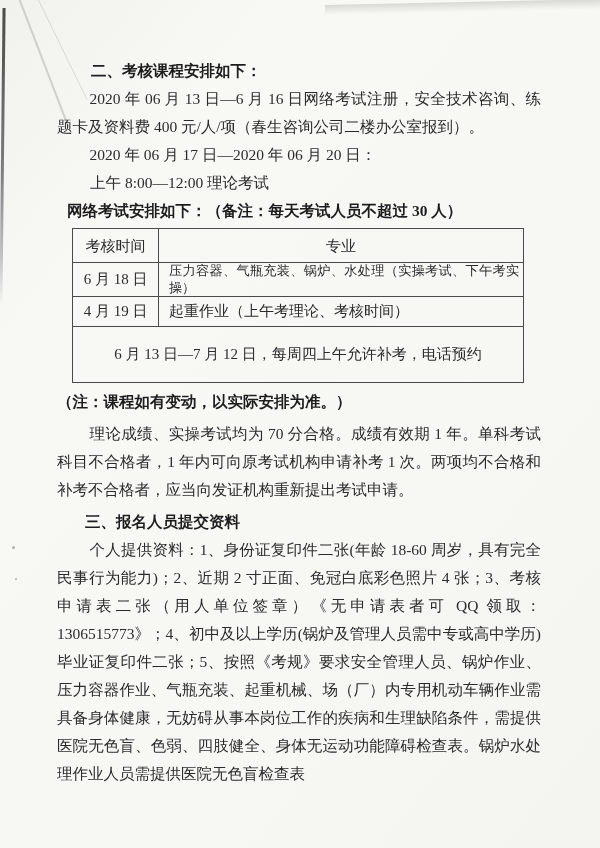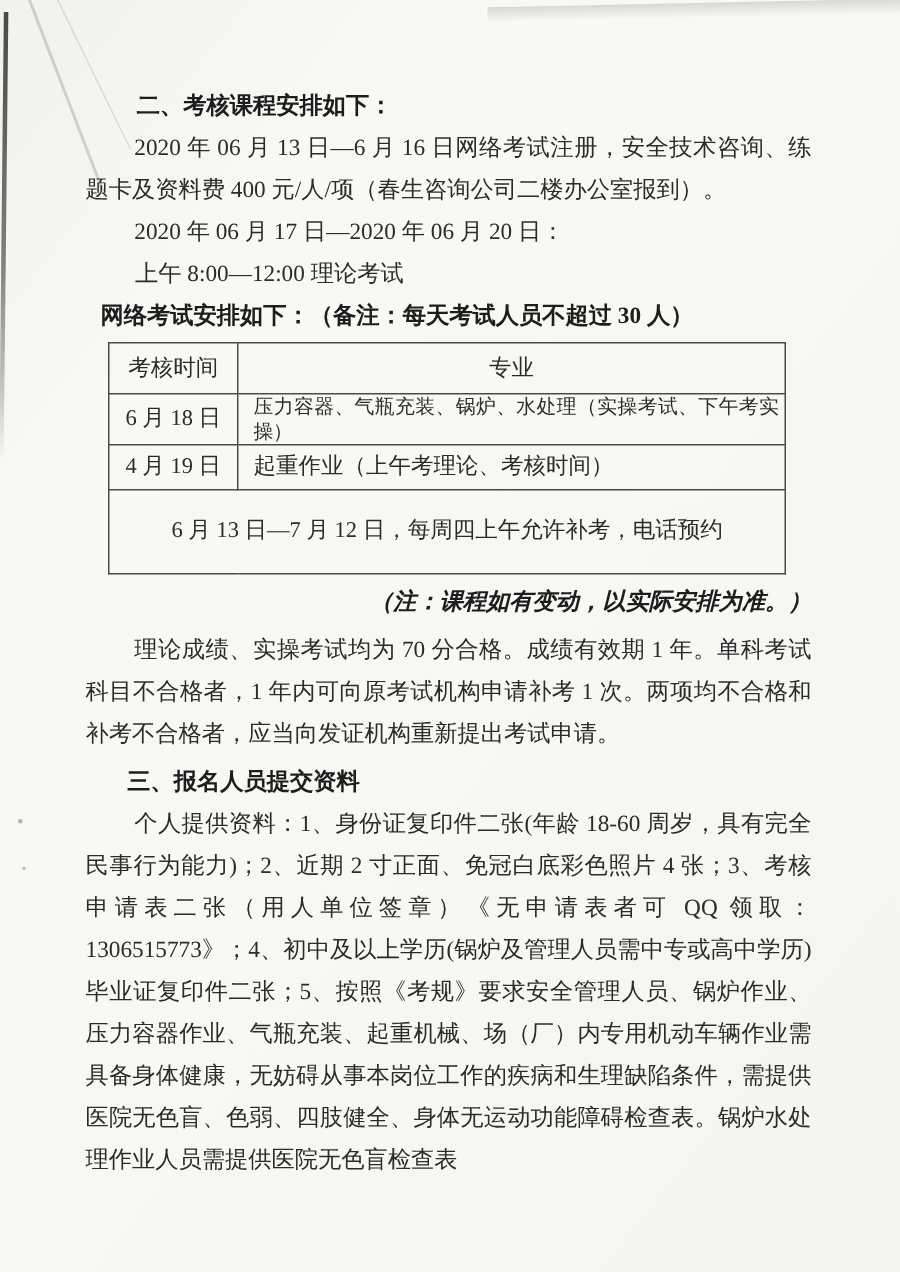--- a/index.html
+++ b/index.html
@@ -154,22 +154,21 @@
   table.exam td.footer-cell {
     text-align: center;
     height: 31px;
     padding: 12px;
     margin-top: 30px;
   }
   .note {
     font-weight: bold;
     color: #1d1d1d;
     margin: 5px 0 0 0;
-    text-align: right;
-    font-style: italic;
+    text-align: left;
   }
   .score-para { margin-top: 4px; }
   .sec3-heading { margin-top: 4px; text-indent: 1.8em; }
   .materials-para { margin-top: 0; }
 </style>
 </head>
 <body>
 
 <div class="page">
 

